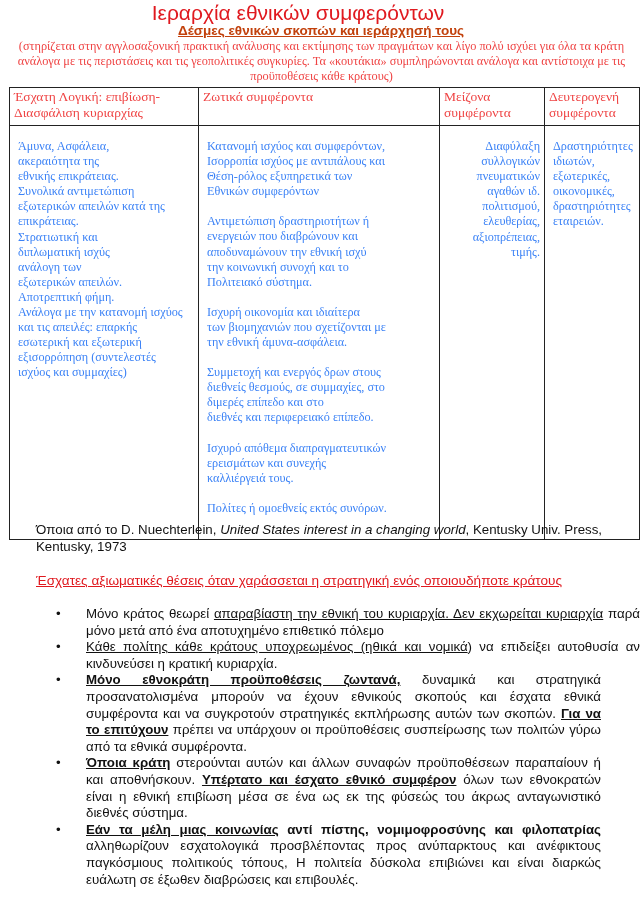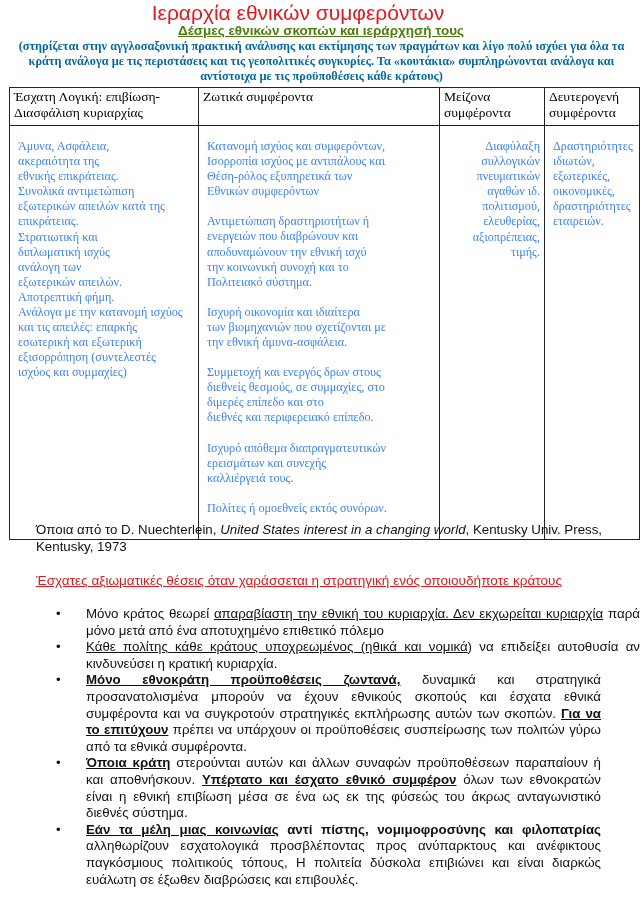--- a/index.html
+++ b/index.html
@@ -1,27 +1,27 @@
 <!DOCTYPE html>
 <html><head>
 <meta charset="utf-8">
 <style>
   html, body { margin:0; padding:0; background:#ffffff; }
   body { width:642px; height:912px; position:relative; overflow:hidden; color:#111; }
   .title { position:absolute; left:0; width:596px; top:1px; text-align:center;
     font-family:"Liberation Sans", sans-serif; color:#e0191f; font-size:21px; line-height:24px; }
   .subtitle { position:absolute; left:0; width:642px; top:23px; text-align:center;
-    font-family:"Liberation Sans", sans-serif; color:#4d7c0f; font-size:13.5px; font-weight:bold;
+    font-family:"Liberation Sans", sans-serif; color:#c2410c; font-size:13.5px; font-weight:bold;
     text-decoration:underline; line-height:16px; }
   .intro { position:absolute; left:14px; width:615px; top:39px; text-align:center;
-    font-family:"Liberation Serif", serif; font-size:12.3px; line-height:15px; color:#0369a1;font-weight:bold; }
+    font-family:"Liberation Serif", serif; font-size:12.3px; line-height:15px; color:#ef4444; }
   table.hier { position:absolute; left:9px; top:87px; border-collapse:collapse;
     font-family:"Liberation Serif", serif; }
   table.hier td, table.hier th { border:1.5px solid #222; vertical-align:top; padding:0; }
-  table.hier th { text-align:left; font-weight:normal; color:#000000; font-size:13.5px;
+  table.hier th { text-align:left; font-weight:normal; color:#ef4444; font-size:13.5px;
     line-height:16px; padding:1px 4px 0 4px; height:36px; overflow:hidden; white-space:nowrap; }
   table.hier td { font-size:12.2px; line-height:15.1px; color:#3b82f6; padding:13px 4px 8px 8px; height:379px; }
   .c1 { width:176px; } .c2 { width:228px; } .c3 { width:92px;text-align:right; } .c4 { width:82px; }
   .cell-clip { overflow:hidden; white-space:nowrap; }
   .para { margin:0 0 15px 0; }
   .source { position:absolute; left:36px; top:522px; width:580px;
     font-family:"Liberation Sans", sans-serif; font-size:13.3px; line-height:16.5px; color:#111; }
   .source i { font-style:italic; }
   .axioms-title { position:absolute; left:36px; top:573px; width:600px;
     font-family:"Liberation Sans", sans-serif; font-size:13.6px; line-height:16px; color:#e0191f;

